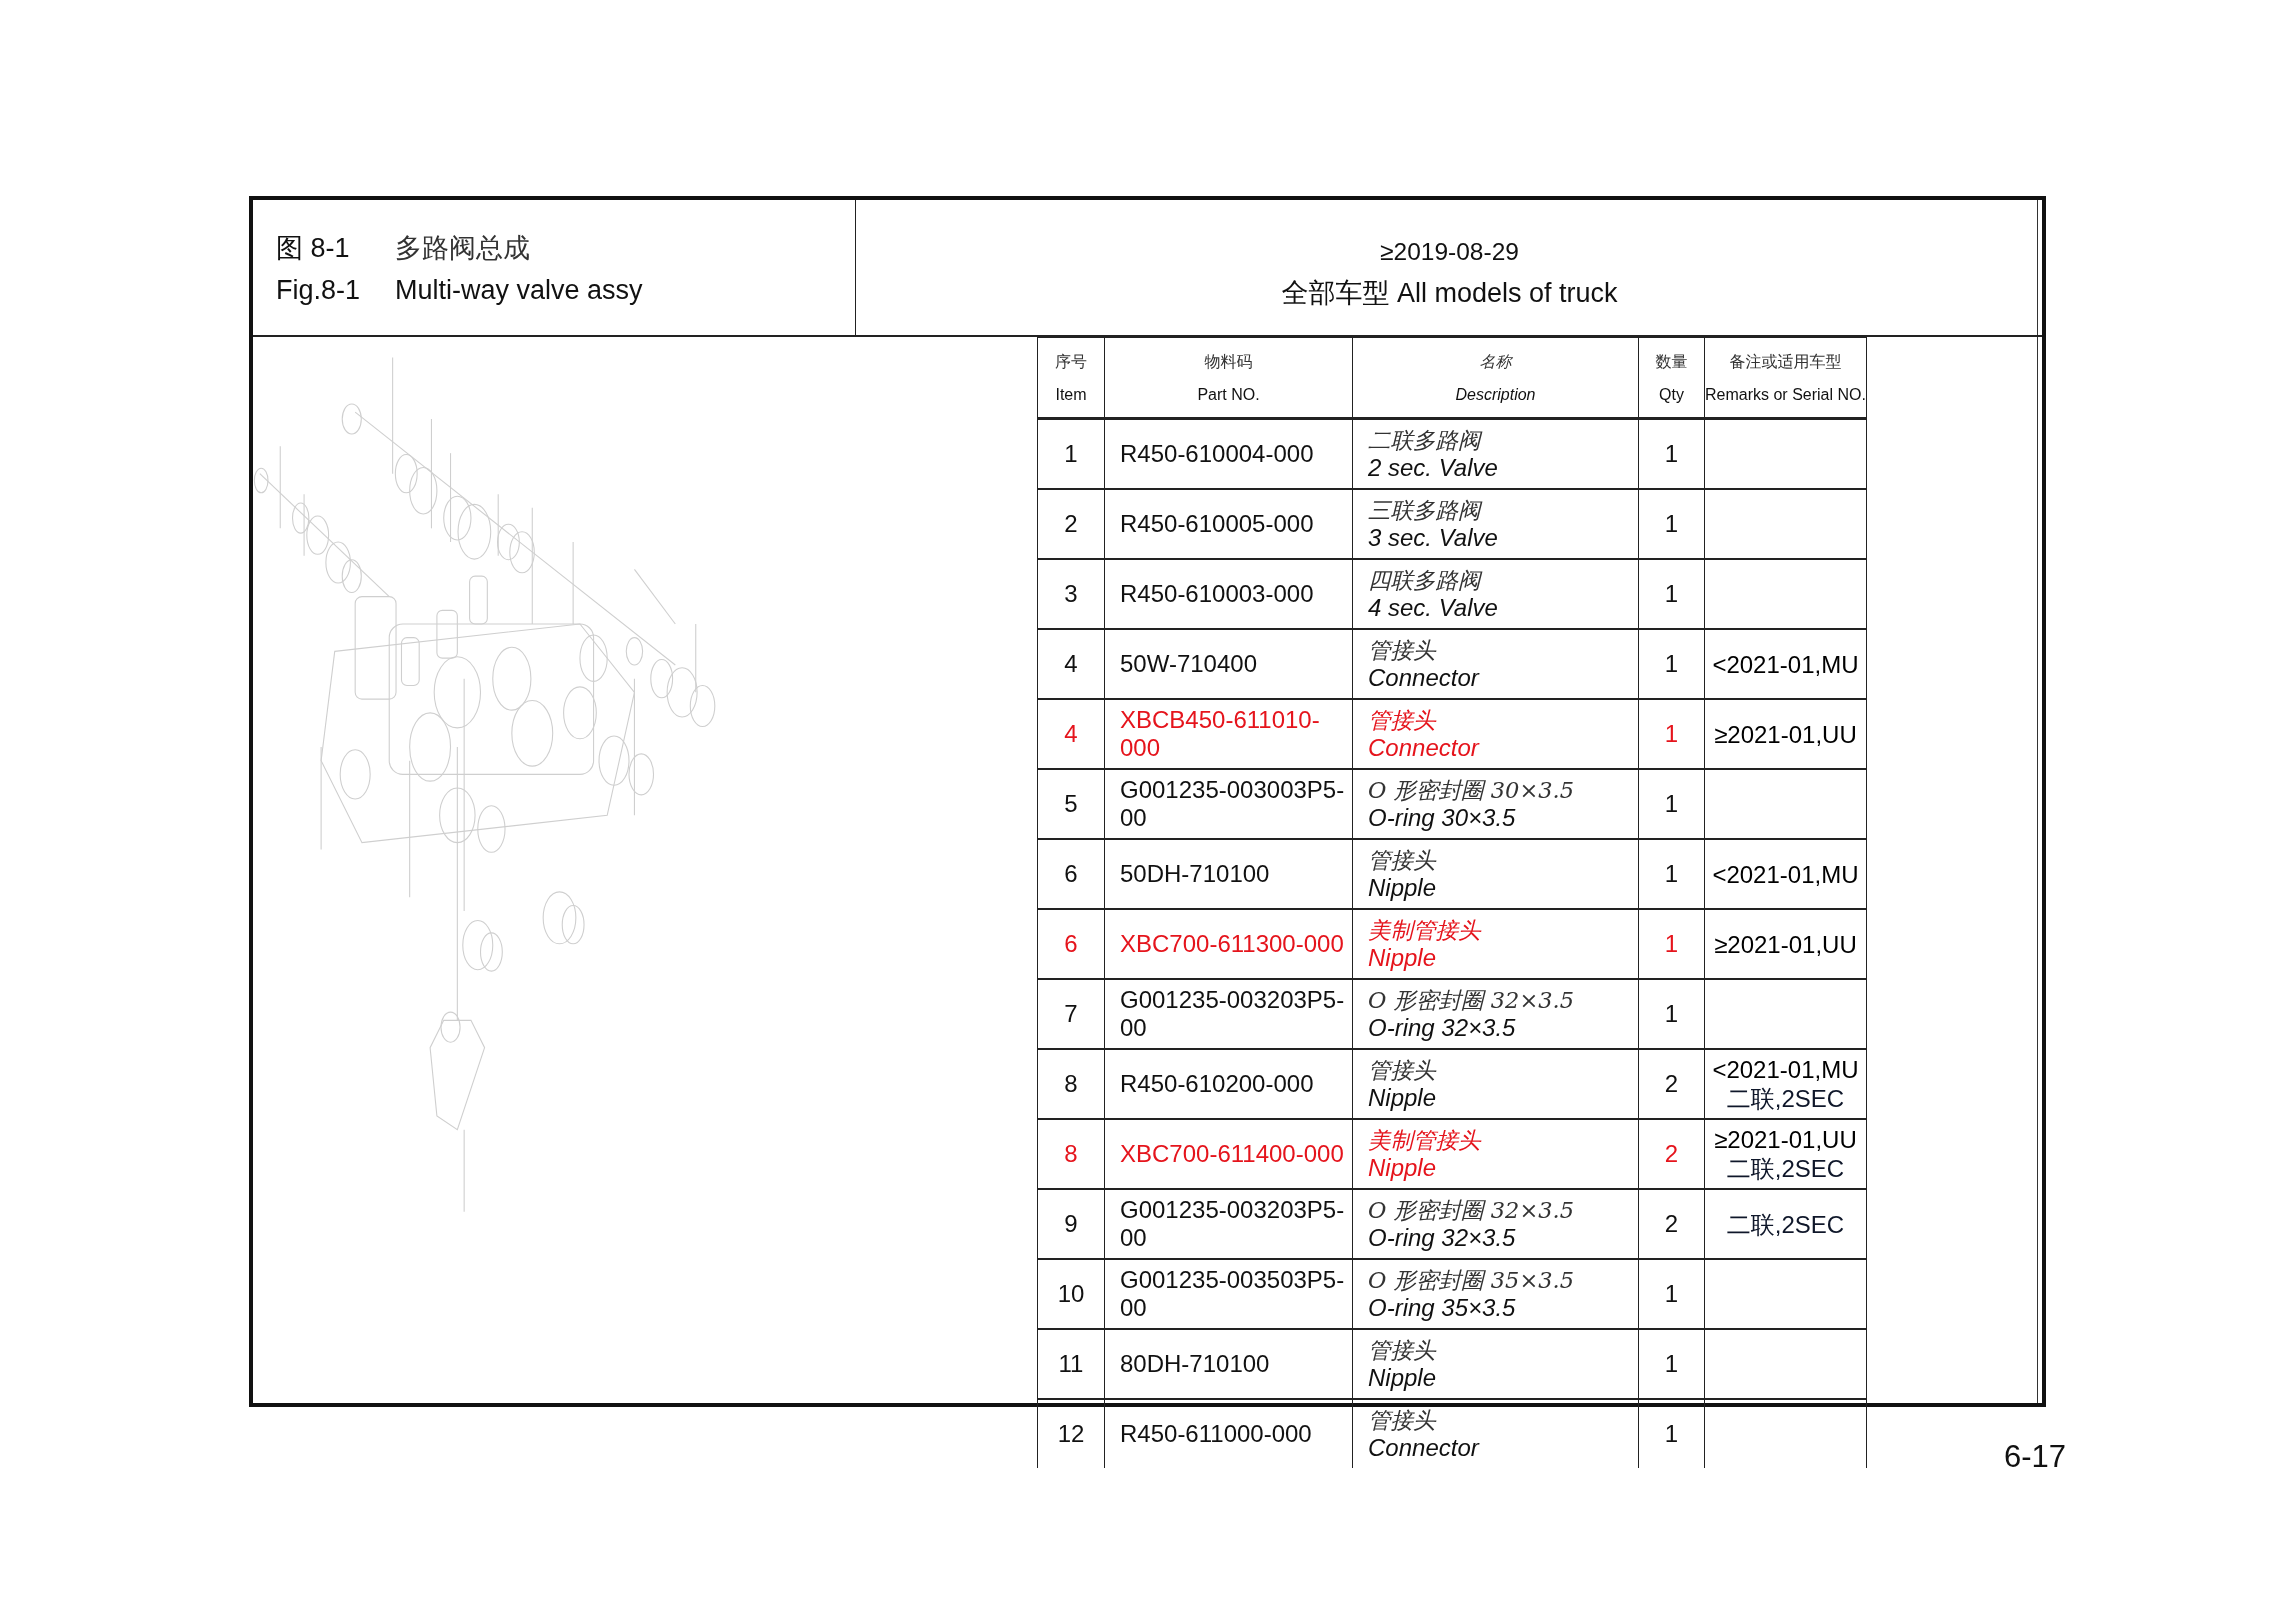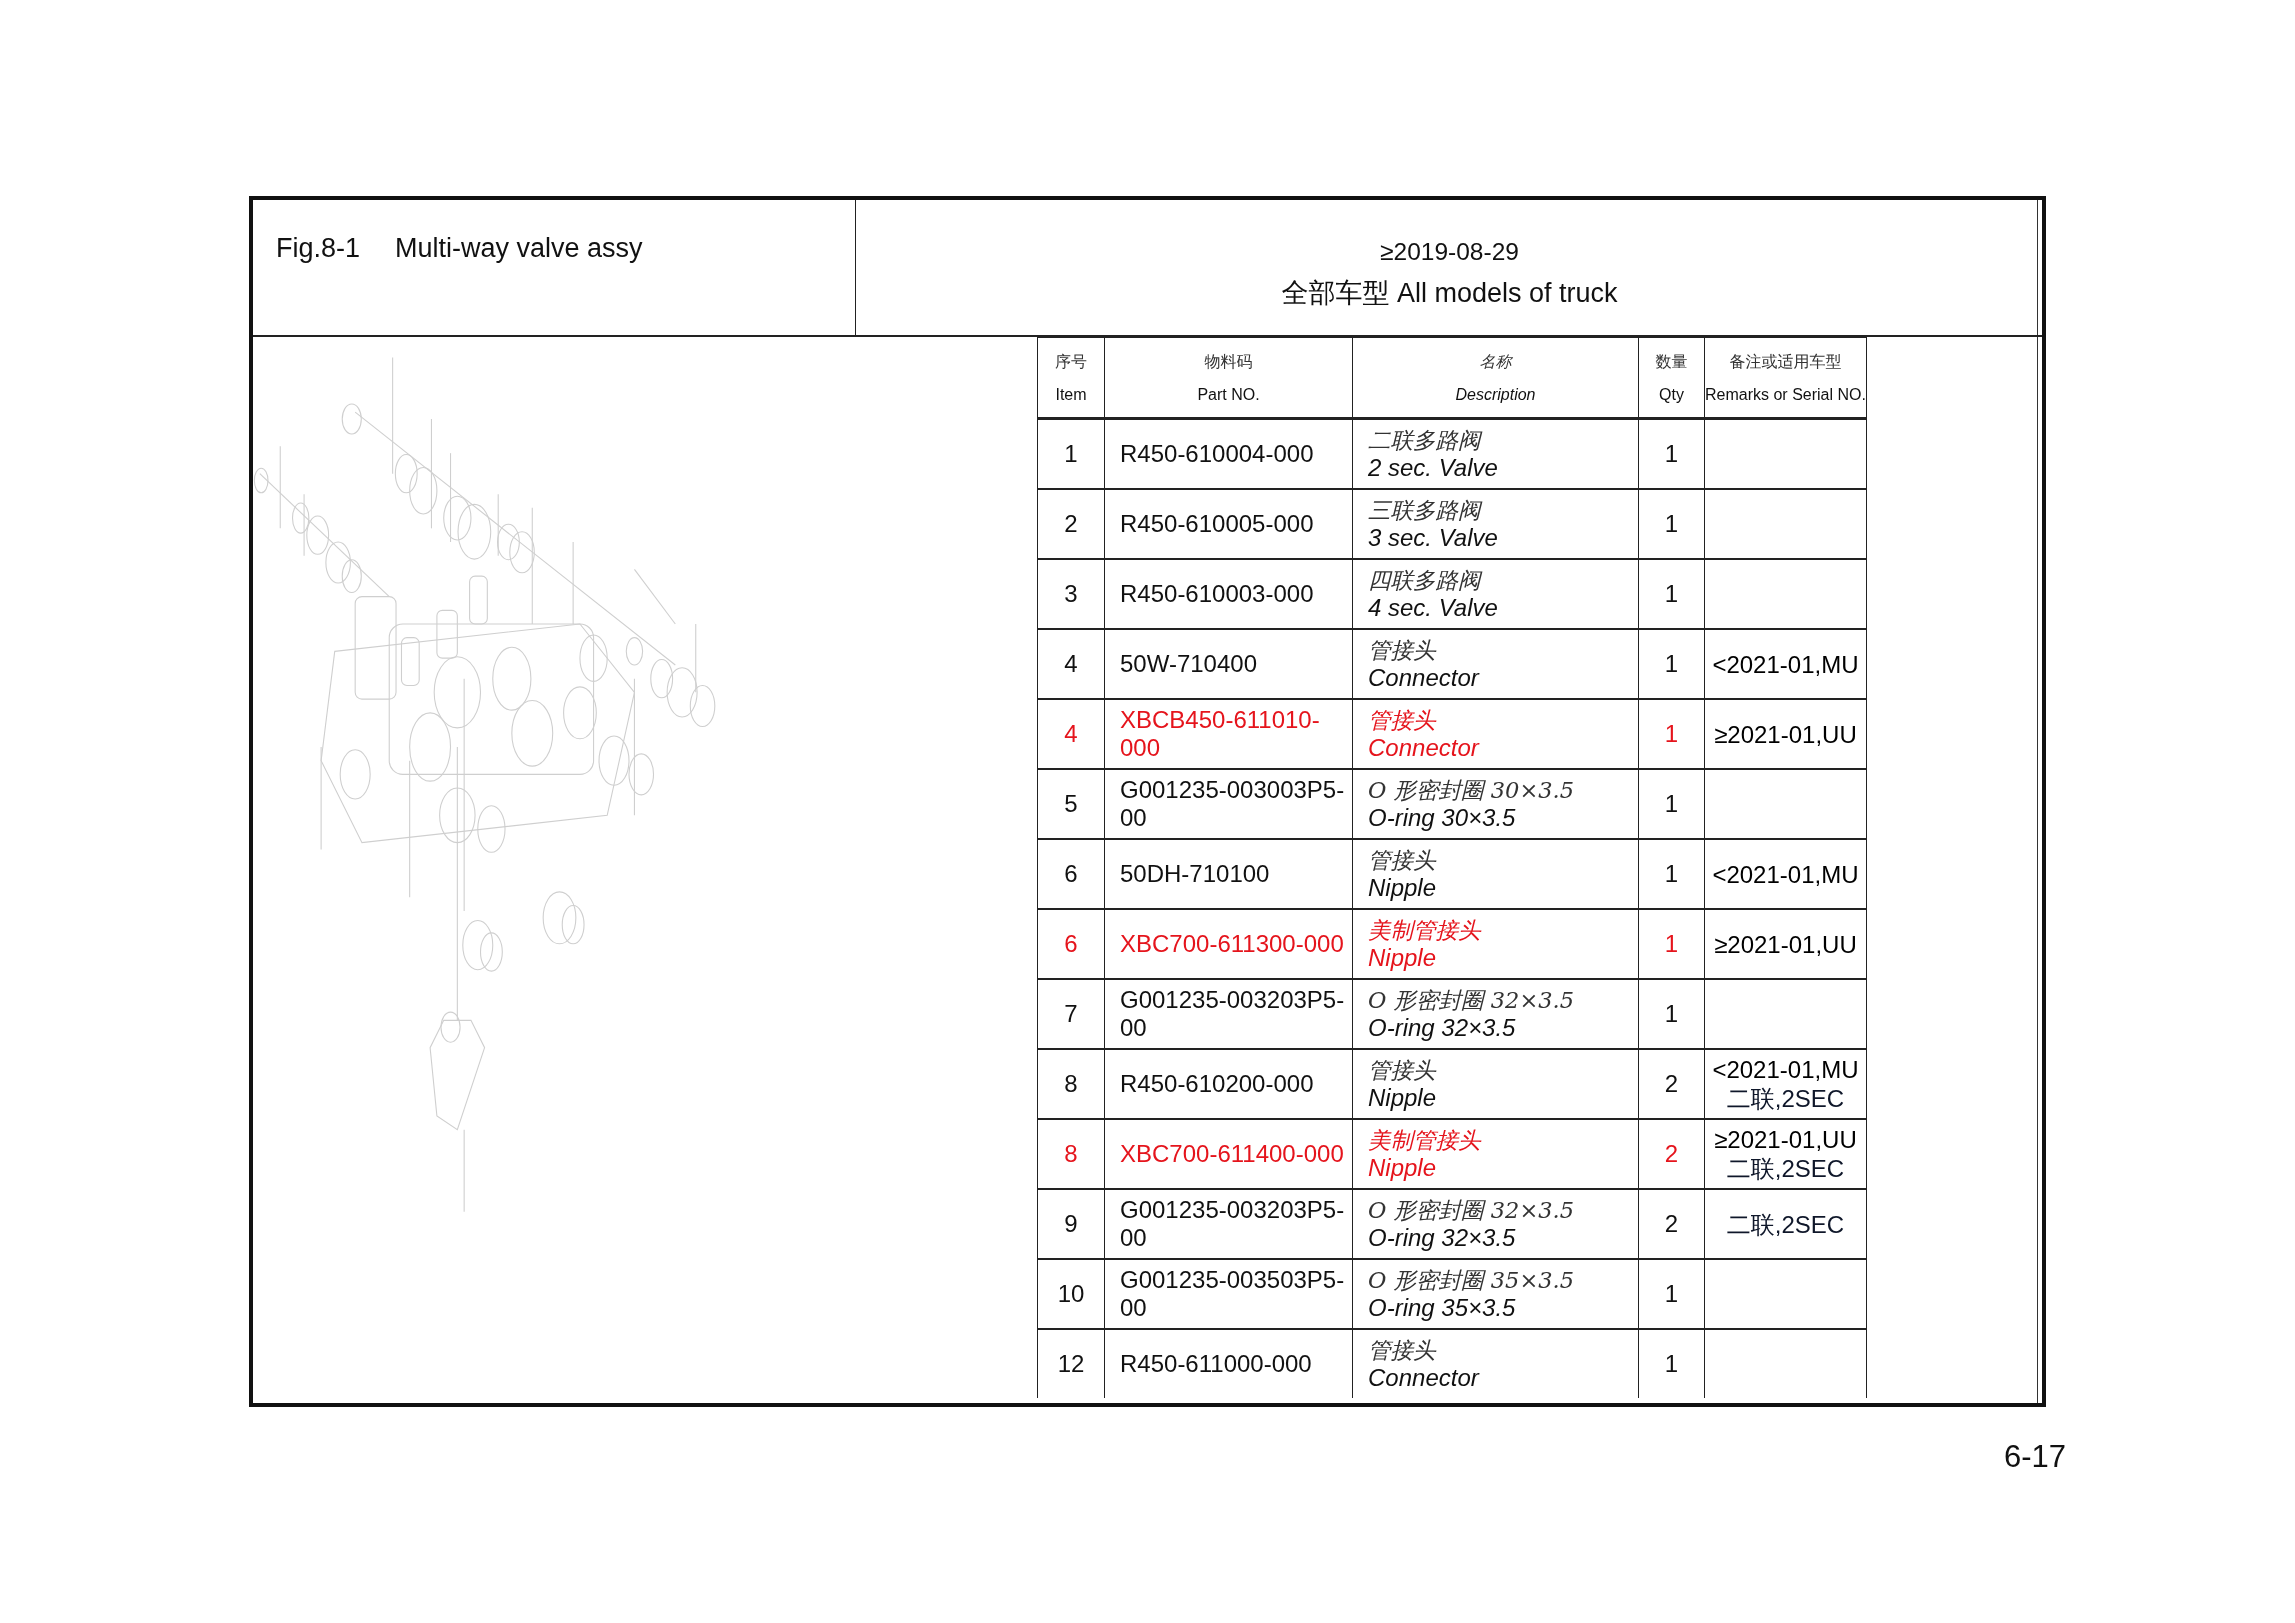--- a/index.html
+++ b/index.html
@@ -46,20 +46,21 @@
   .page-number { position: absolute; left: 2004px; top: 1439px; font-size: 31px; }
 </style>
 </head>
 <body>
 
 <div class="frame">
   <div class="frame-right-inner"></div>
 
   <div class="header">
     <div class="title-block">
+      <div class="title-line"><span class="num">图 8-1</span><span style="font-family:'DejaVu Serif',serif;color:#333;">多路阀总成</span></div>
       <div class="title-line"><span class="num">Fig.8-1</span><span>Multi-way valve assy</span></div>
     </div>
     <div class="header-divider"></div>
     <div class="scope-block">
       <div class="scope-date">≥2019-08-29</div>
       <div class="scope-text">全部车型 All models of truck</div>
     </div>
   </div>
 
   <div class="drawing">
@@ -311,20 +312,33 @@
       <span class="desc-cn">O 形密封圈 35×3.5</span>
       <span class="desc-en">O-ring 35×3.5</span>
     </td>
     <td class="c-qty">1</td>
     <td class="c-rem">
       
       
     </td>
   </tr>
 
+  <tr class="data-row">
+    <td class="c-item">11</td>
+    <td class="c-part">80DH-710100</td>
+    <td class="c-desc">
+      <span class="desc-cn">管接头</span>
+      <span class="desc-en">Nipple</span>
+    </td>
+    <td class="c-qty">1</td>
+    <td class="c-rem">
+      
+      
+    </td>
+  </tr>
 
   <tr class="data-row">
     <td class="c-item">12</td>
     <td class="c-part">R450-611000-000</td>
     <td class="c-desc">
       <span class="desc-cn">管接头</span>
       <span class="desc-en">Connector</span>
     </td>
     <td class="c-qty">1</td>
     <td class="c-rem">

